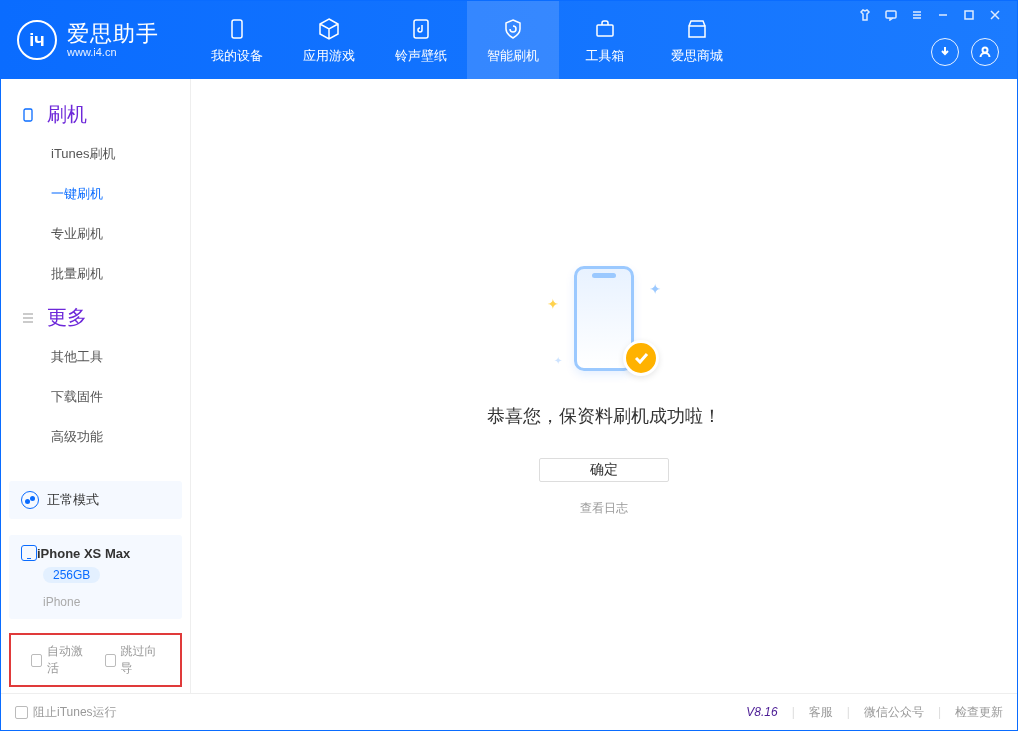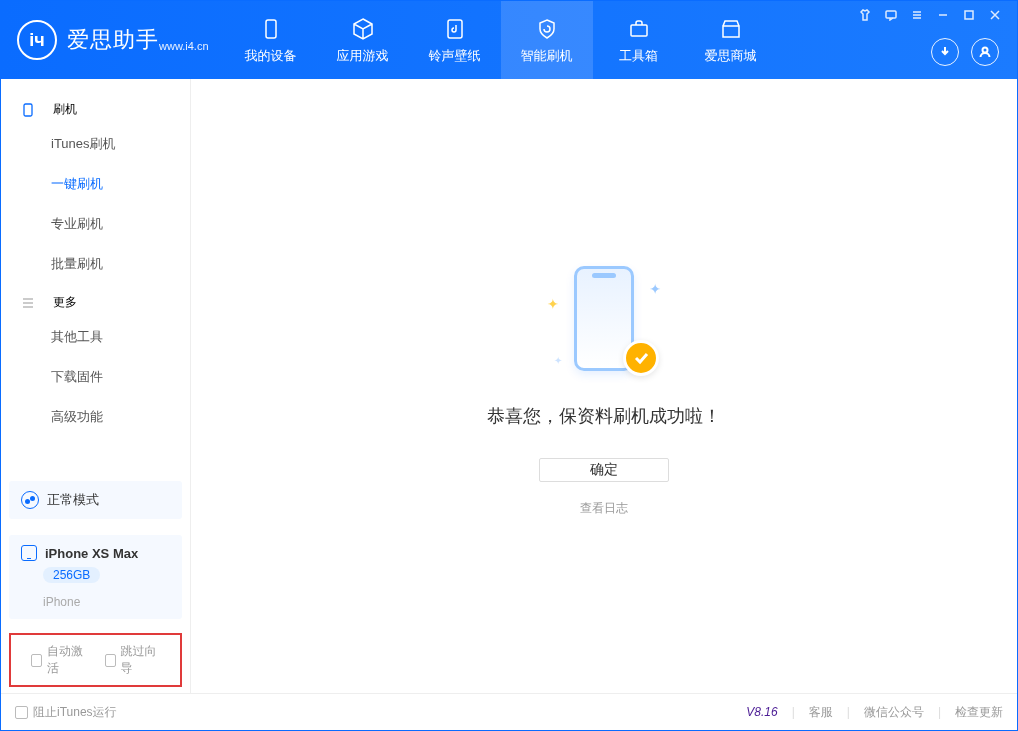--- a/index.html
+++ b/index.html
@@ -3,21 +3,21 @@
 <meta charset="utf-8">
 <style>
 * { margin: 0; padding: 0; box-sizing: border-box; font-family: "Microsoft YaHei", "PingFang SC", sans-serif; }
 body { background: #fff; }
 .window { width: 1018px; height: 731px; border: 1px solid #0a6cff; display: flex; flex-direction: column; position: relative; }
 
 
 .header { height: 78px; background: linear-gradient(90deg, #0a6cff 0%, #1b7bff 100%); display: flex; align-items: stretch; color: #fff; position: relative; }
 .logo-area { display: flex; align-items: center; padding: 0 16px; gap: 10px; min-width: 190px; }
 .logo-badge { width: 40px; height: 40px; border: 2px solid #fff; border-radius: 50%; display: flex; align-items: center; justify-content: center; font-weight: bold; font-size: 18px; color: #fff; font-family: Arial; }
-.logo-text { display: flex; flex-direction: row; line-height: 1.1; align-items: flex-end; }
+.logo-text { display: flex; flex-direction: column; line-height: 1.1; }
 .logo-name { font-size: 22px; font-weight: 500; letter-spacing: 1px; }
 .logo-url { font-size: 11px; opacity: 0.9; }
 
 .nav { display: flex; align-items: stretch; }
 .nav-item { width: 92px; display: flex; flex-direction: column; align-items: center; justify-content: center; gap: 5px; cursor: pointer; font-size: 13px; position: relative; }
 .nav-item.active { background: rgba(255,255,255,0.15); }
 .nav-icon { width: 26px; height: 26px; display: flex; align-items: center; justify-content: center; }
 .nav-icon svg { width: 24px; height: 24px; fill: none; stroke: #fff; stroke-width: 1.5; }
 
 .header-right { position: absolute; top: 0; right: 0; display: flex; flex-direction: column; align-items: flex-end; height: 100%; padding-right: 10px; }
@@ -25,32 +25,32 @@
 .win-btn { width: 24px; height: 20px; display: flex; align-items: center; justify-content: center; cursor: pointer; color: #fff; opacity: 0.85; }
 .win-btn svg { width: 12px; height: 12px; stroke: #fff; fill: none; stroke-width: 1.5; }
 .user-controls { display: flex; gap: 12px; align-items: center; flex: 1; padding-right: 8px; }
 .circ-btn { width: 28px; height: 28px; border: 1.5px solid rgba(255,255,255,0.9); border-radius: 50%; display: flex; align-items: center; justify-content: center; cursor: pointer; }
 .circ-btn svg { width: 14px; height: 14px; stroke: #fff; fill: none; stroke-width: 2; }
 
 
 .body { flex: 1; display: flex; min-height: 0; }
 .sidebar { width: 190px; border-right: 1px solid #eee; display: flex; flex-direction: column; background: #fff; }
 .side-scroll { flex: 1; overflow: auto; padding-top: 12px; }
-.side-group { padding: 10px 20px 6px; display: flex; align-items: center; gap: 18px; font-size: 12px; color: #000000; }
+.side-group { padding: 10px 20px 6px; display: flex; align-items: center; gap: 12px; font-size: 20px; color: #6d28d9; }
 .side-group svg { width: 14px; height: 14px; }
 .side-item { padding: 11px 20px 11px 50px; font-size: 13px; color: #555; cursor: pointer; }
 .side-item.active { color: #0a6cff; }
 
 .device-box { margin: 8px; background: #f5f9ff; border-radius: 3px; padding: 10px 12px; font-size: 13px; color: #333; }
 .device-box.mode { display: flex; align-items: center; gap: 8px; }
 .mode-icon { width: 18px; height: 18px; border: 1.5px solid #0a6cff; border-radius: 50%; position: relative; }
 .mode-icon::before, .mode-icon::after { content: ""; position: absolute; background: #0a6cff; border-radius: 50%; }
 .mode-icon::before { width: 5px; height: 5px; left: 3px; top: 7px; }
 .mode-icon::after { width: 5px; height: 5px; right: 3px; top: 4px; }
-.device-name { font-weight: bold; display: flex; align-items: center; gap: 8px; }
+.device-name { font-weight: bold; display: flex; align-items: center; gap: 0; }
 .dev-icon { width: 16px; height: 16px; border: 1.5px solid #0a6cff; border-radius: 3px; display: inline-block; position: relative; }
 .dev-icon::after { content: ""; position: absolute; left: 50%; bottom: 1px; width: 4px; height: 1.5px; background: #0a6cff; transform: translateX(-50%); }
 .capacity-badge { display: inline-block; background: #e3f0ff; color: #0a6cff; border-radius: 10px; padding: 1px 10px; font-size: 12px; margin: 6px 0 4px 22px; }
 .dev-type { color: #aaa; font-size: 12px; margin-left: 22px; margin-top: 8px; }
 
 .checkbox-row { border: 2px solid #e03a3a; margin: 6px 8px; padding: 8px 20px; display: flex; gap: 18px; font-size: 12px; color: #999; }
 .cb { display: flex; align-items: center; gap: 5px; cursor: pointer; }
 .cb-box { width: 13px; height: 13px; border: 1px solid #bbb; border-radius: 2px; background: #fff; }
 
 

